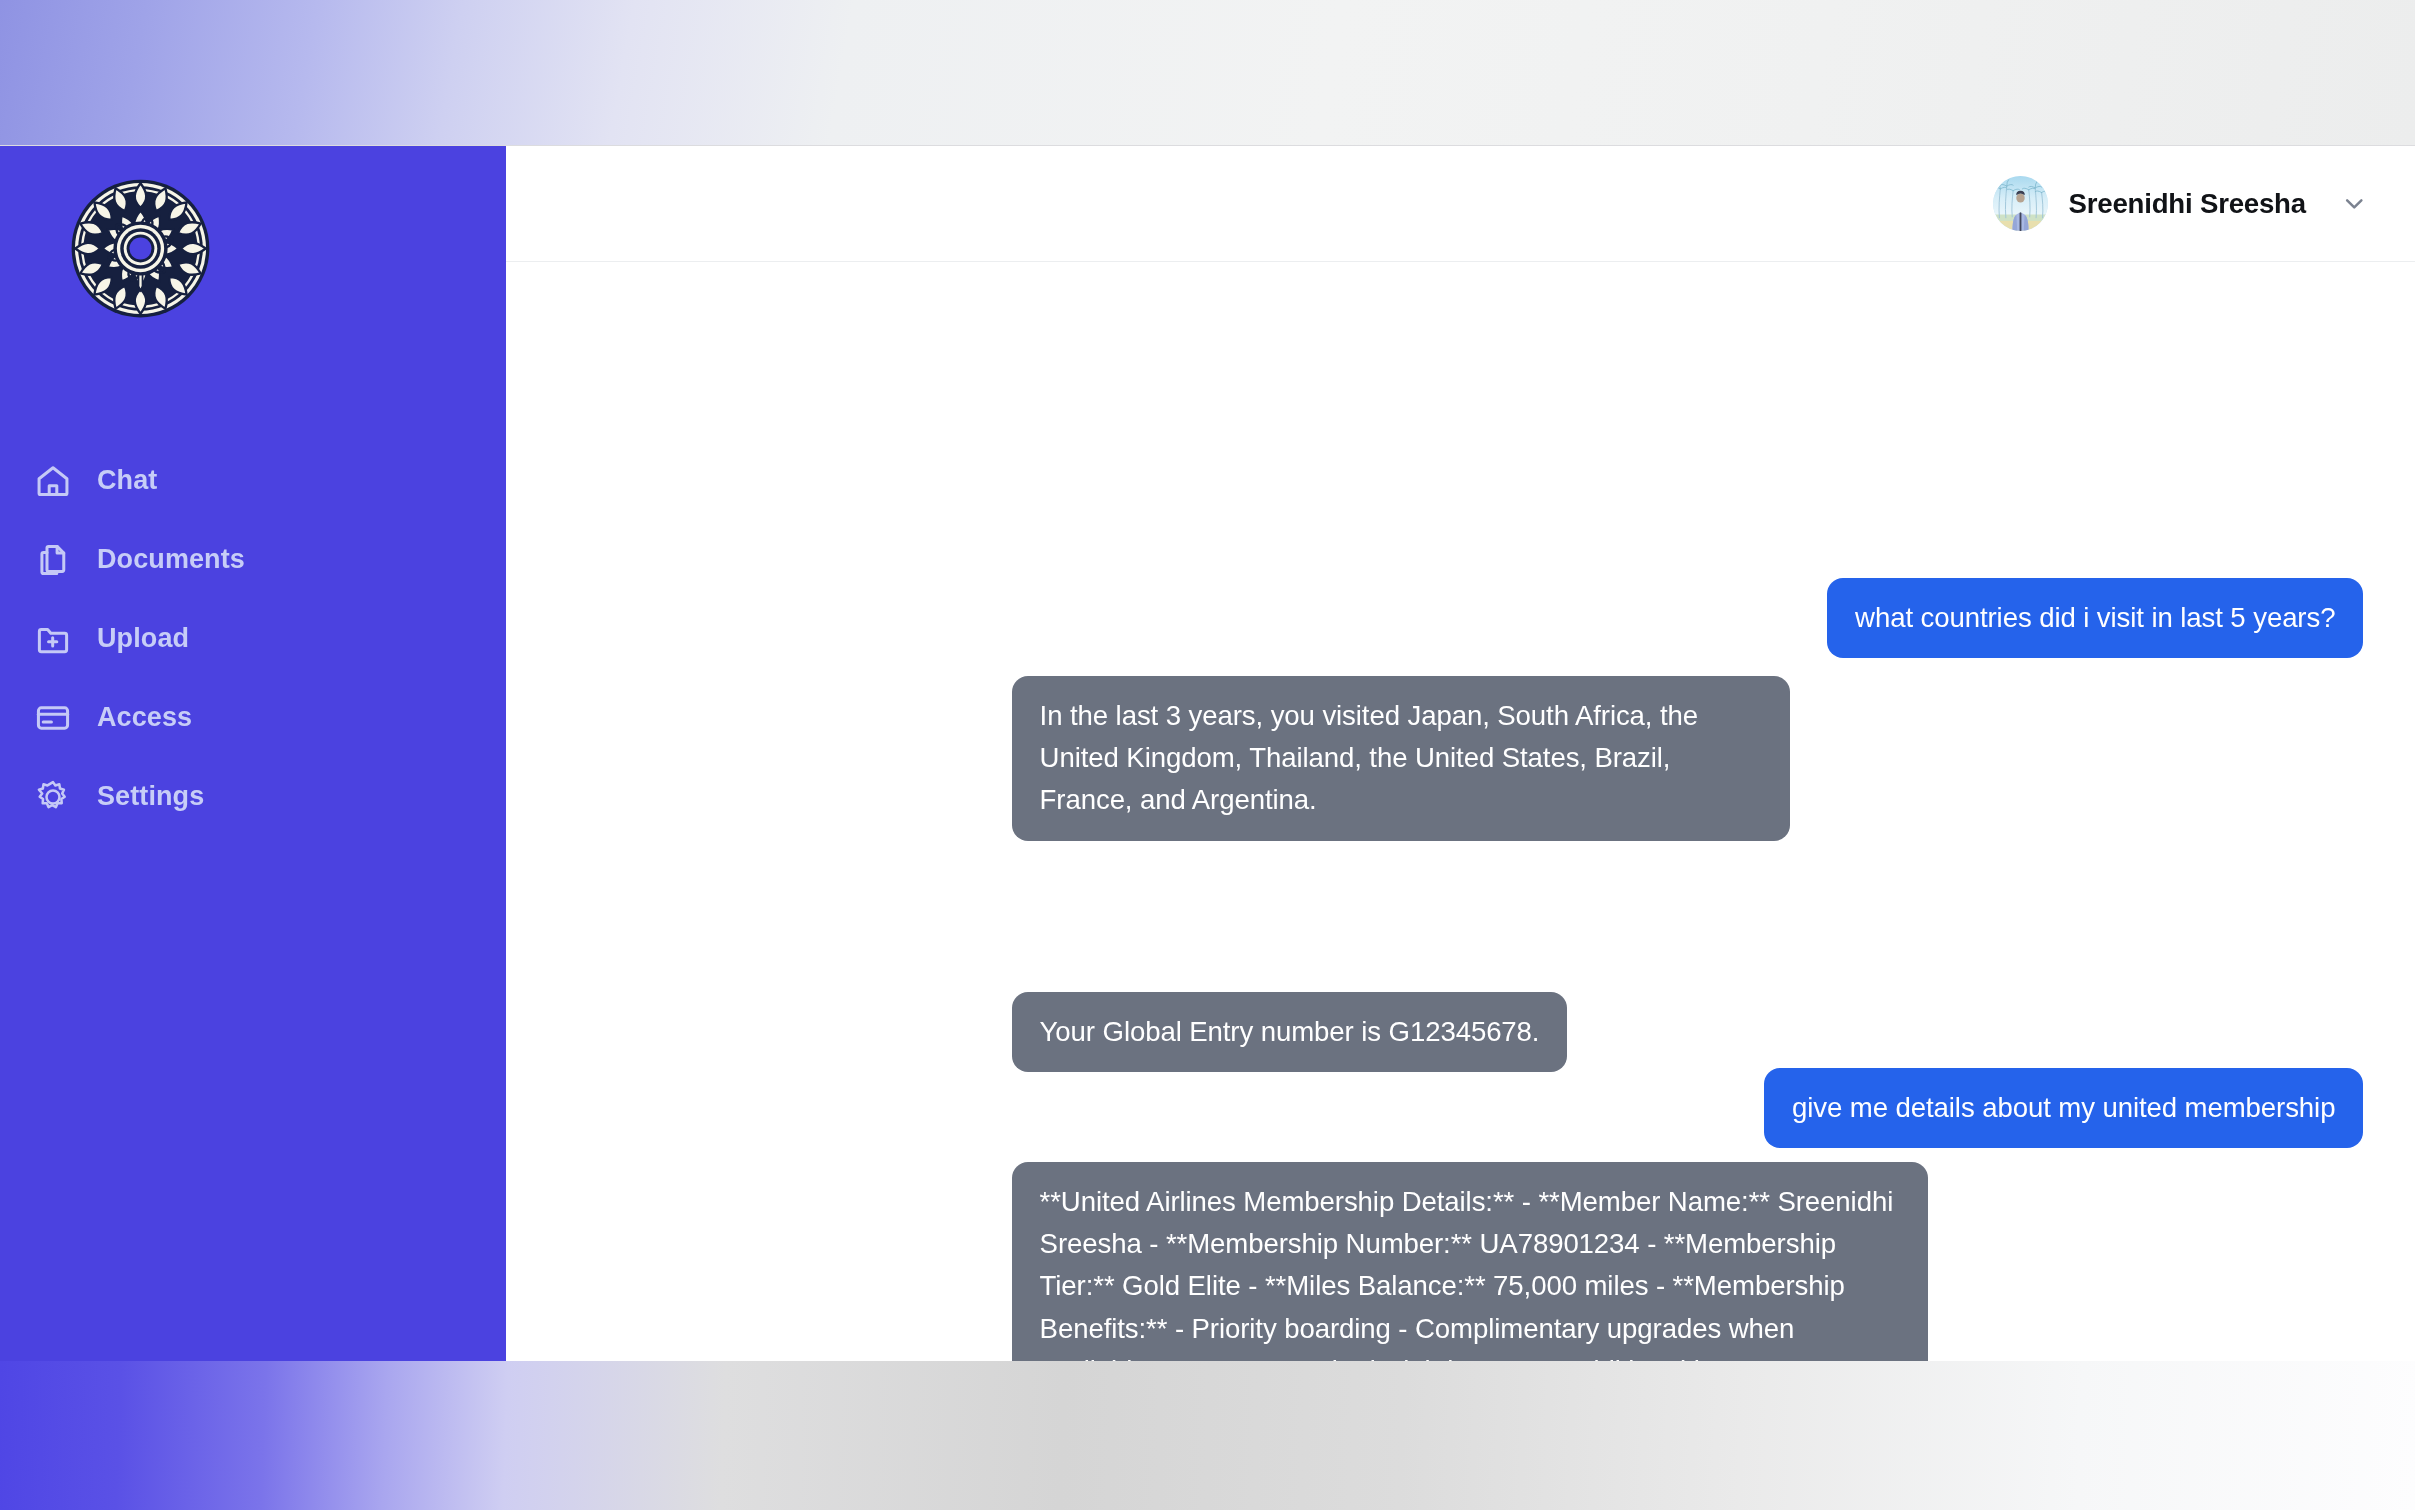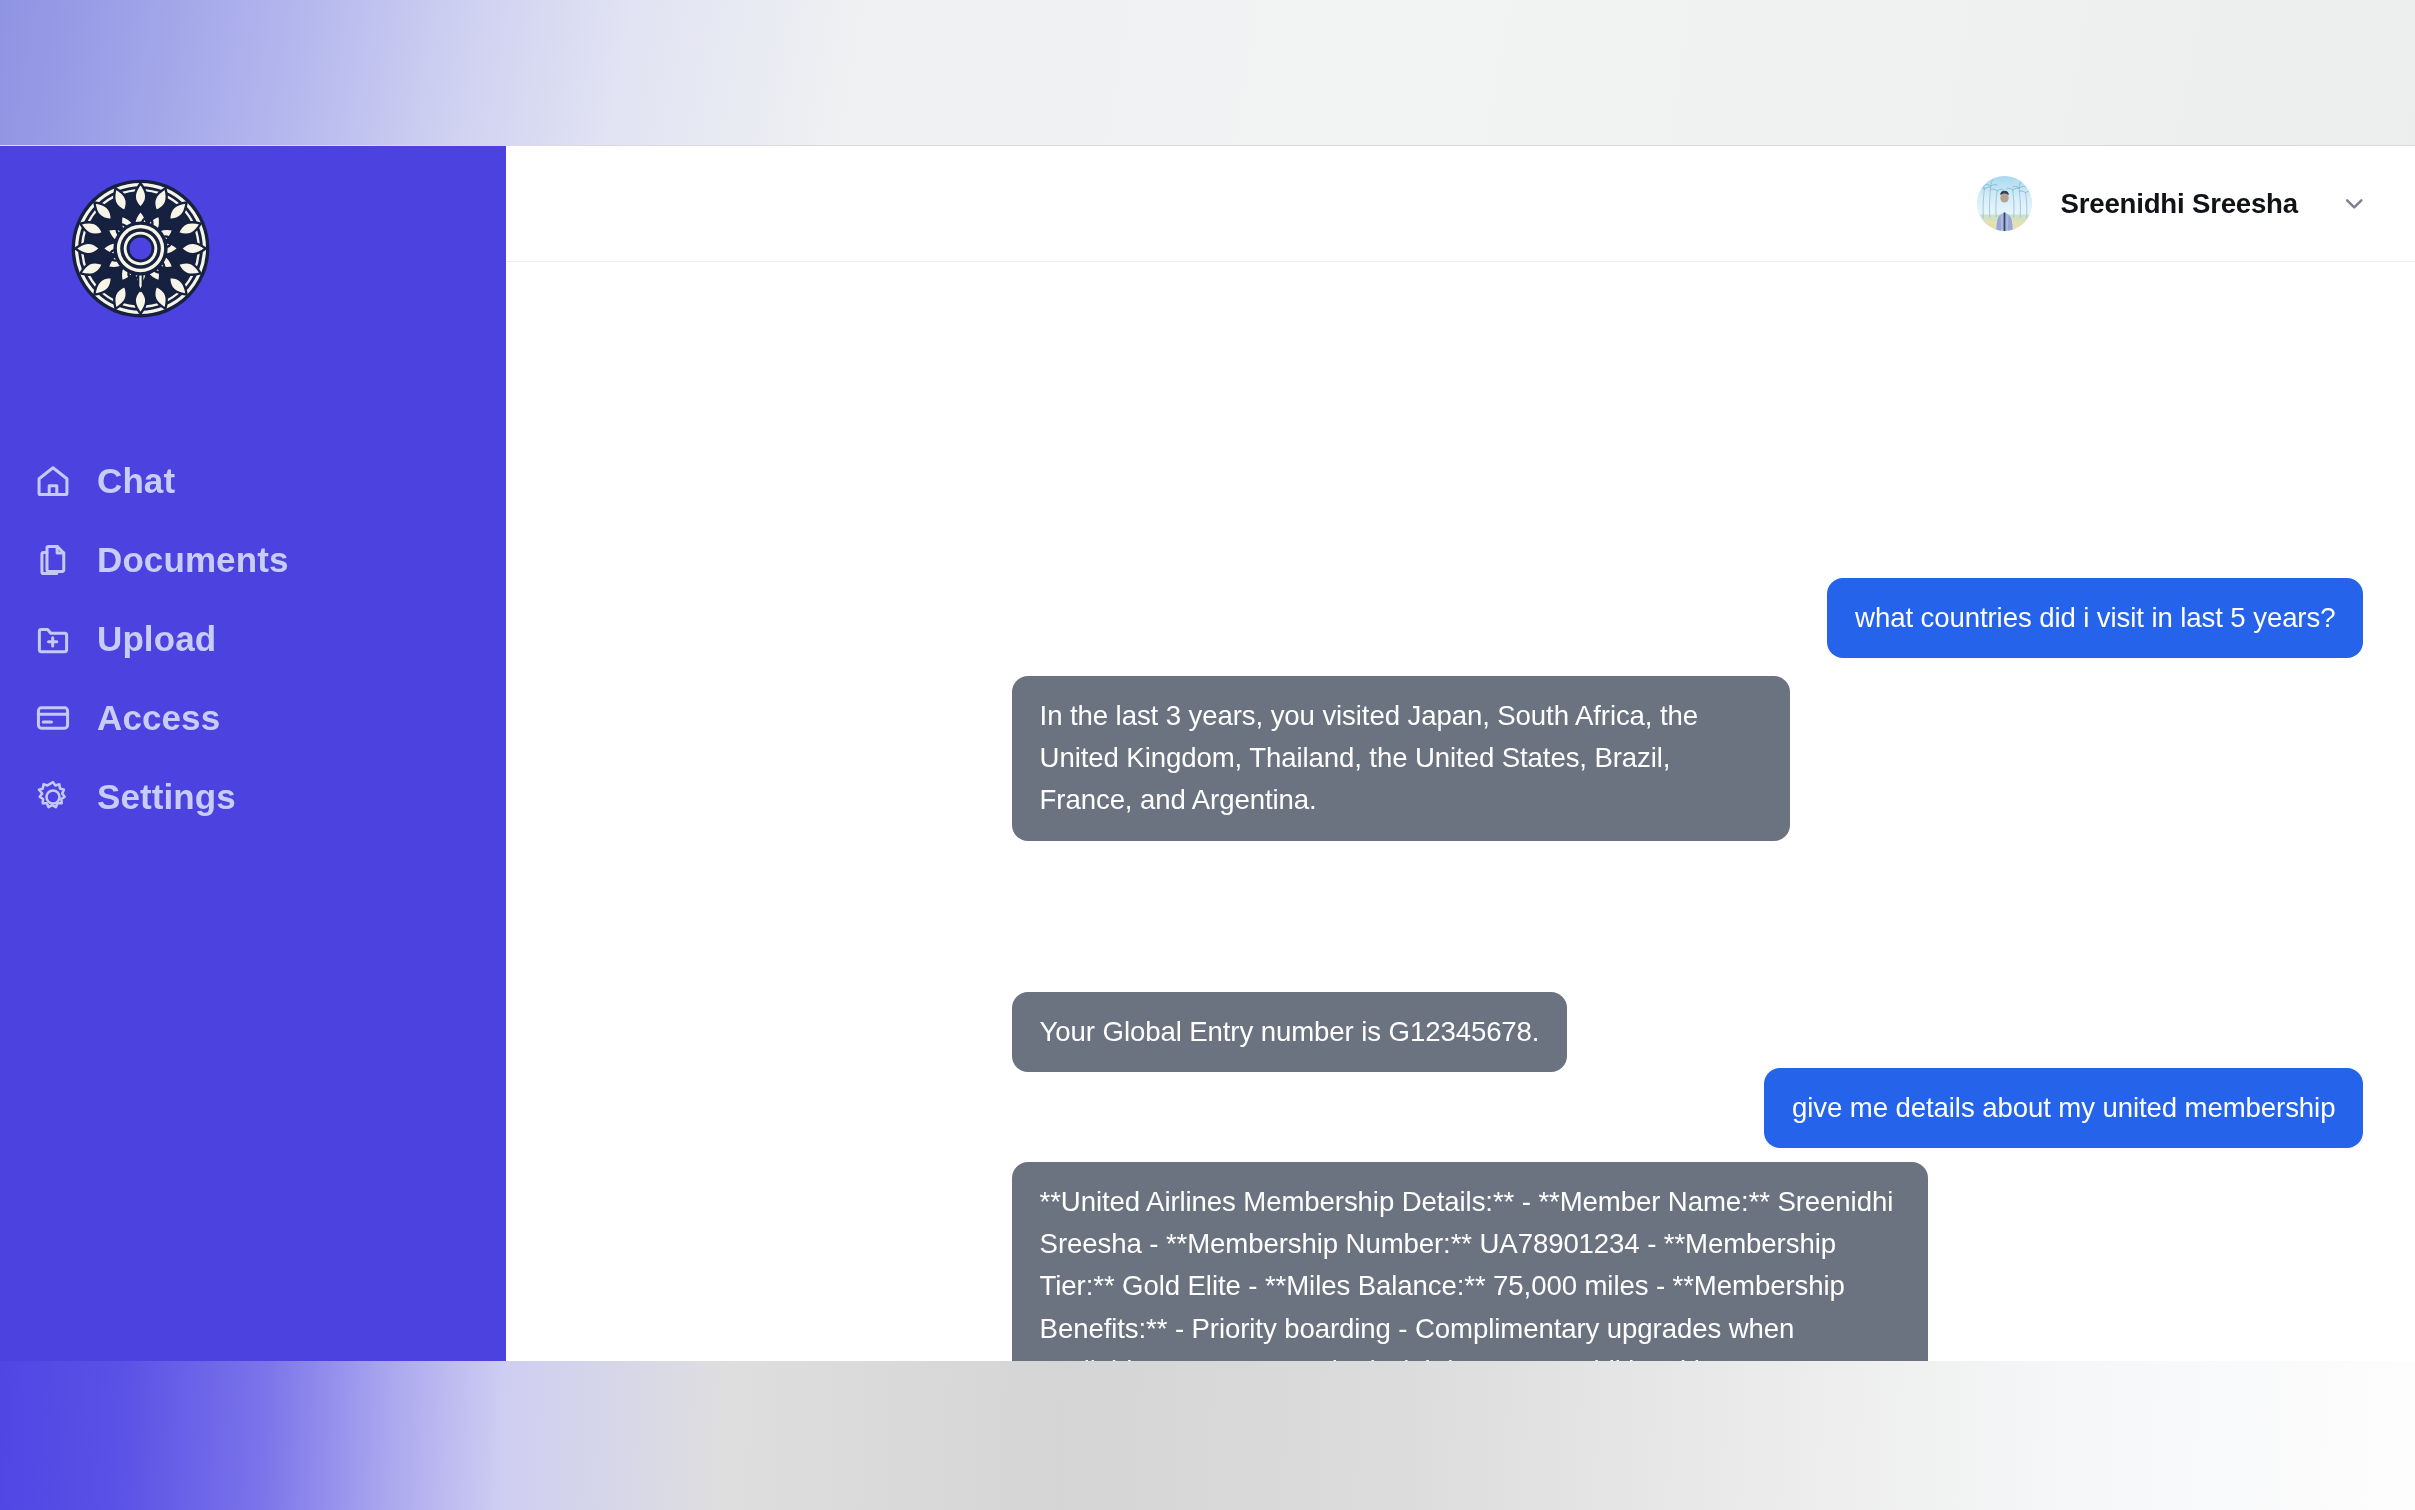--- a/index.html
+++ b/index.html
@@ -120,21 +120,21 @@
     stroke: #c5c9f6;
     stroke-width: 1.9;
     fill: none;
     stroke-linecap: round;
     stroke-linejoin: round;
   }
   .nav-icon.gear svg { stroke-width: 1.6; }
 
   .nav-label {
     color: #c7cdf7;
-    font-size: 35px;
+    font-size: 27px;
     font-weight: bold;
     letter-spacing: 0.1px;
     white-space: nowrap;
   }
 
   
   #main {
     flex: 1;
     height: 100%;
     display: flex;
@@ -150,21 +150,21 @@
     border-bottom: 1.9px solid #eceef0;
     display: flex;
     align-items: center;
     justify-content: flex-end;
     padding-right: 40px;
   }
 
   #user-menu {
     display: flex;
     align-items: center;
-    gap: 29px;
+    gap: 21px;
     cursor: pointer;
     padding: 5.7px 5.7px;
   }
 
   #avatar {
     width: 55px;
     height: 55px;
     border-radius: 50%;
     overflow: hidden;
     flex: 0 0 55px;

